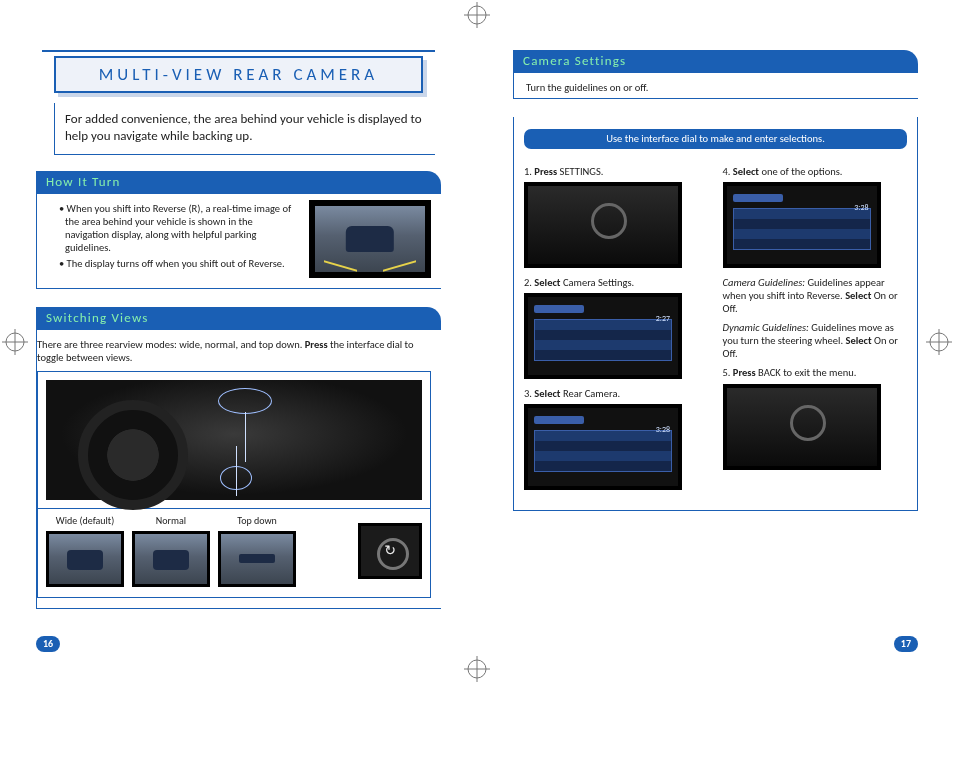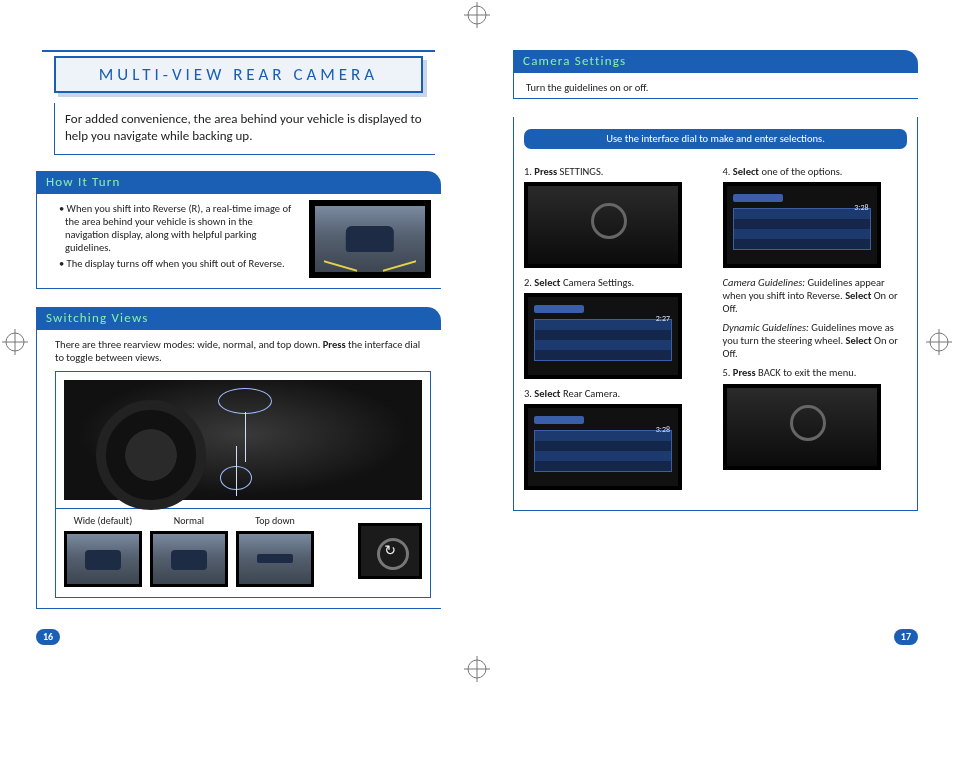--- a/index.html
+++ b/index.html
@@ -259,21 +259,21 @@
     text-align: center;
     padding: 3px 6px;
     border-radius: 7px;
     font-size: 10.5px;
     margin: 4px 0 10px 0;
   }
 
   
   .pageno {
     position: absolute;
-    bottom: 39px;
+    bottom: 32px;
     background: #1a5fb4;
     color: #fff;
     font-size: 10px;
     font-weight: bold;
     padding: 2px 7px;
     border-radius: 10px;
   }
   .pno-left  { left: 36px; }
   .pno-right { right: 36px; }
 
@@ -325,21 +325,21 @@
         </div>
         <div class="img-frame">
           <div class="cam-view cam-guides" style="width:110px;height:66px;">
             <div class="cam-car"></div>
           </div>
         </div>
       </div>
     </div>
 
     <div class="sect-head">Switching Views</div>
-    <div class="sect-body" style="padding-left:18px;">
+    <div class="sect-body" style="padding-left:0;">
       <p class="step-txt" style="margin:0 0 6px 0;">
         <span>There are three rearview modes: wide, normal, and top down. </span><b>Press</b><span> the interface dial to toggle between views.</span>
       </p>
 
       <div class="dash-frame">
         <div class="dash-big">
           <div class="wheel"></div>
           <div class="circ1"></div>
           <div class="circ2"></div>
           <div class="lead1"></div>

